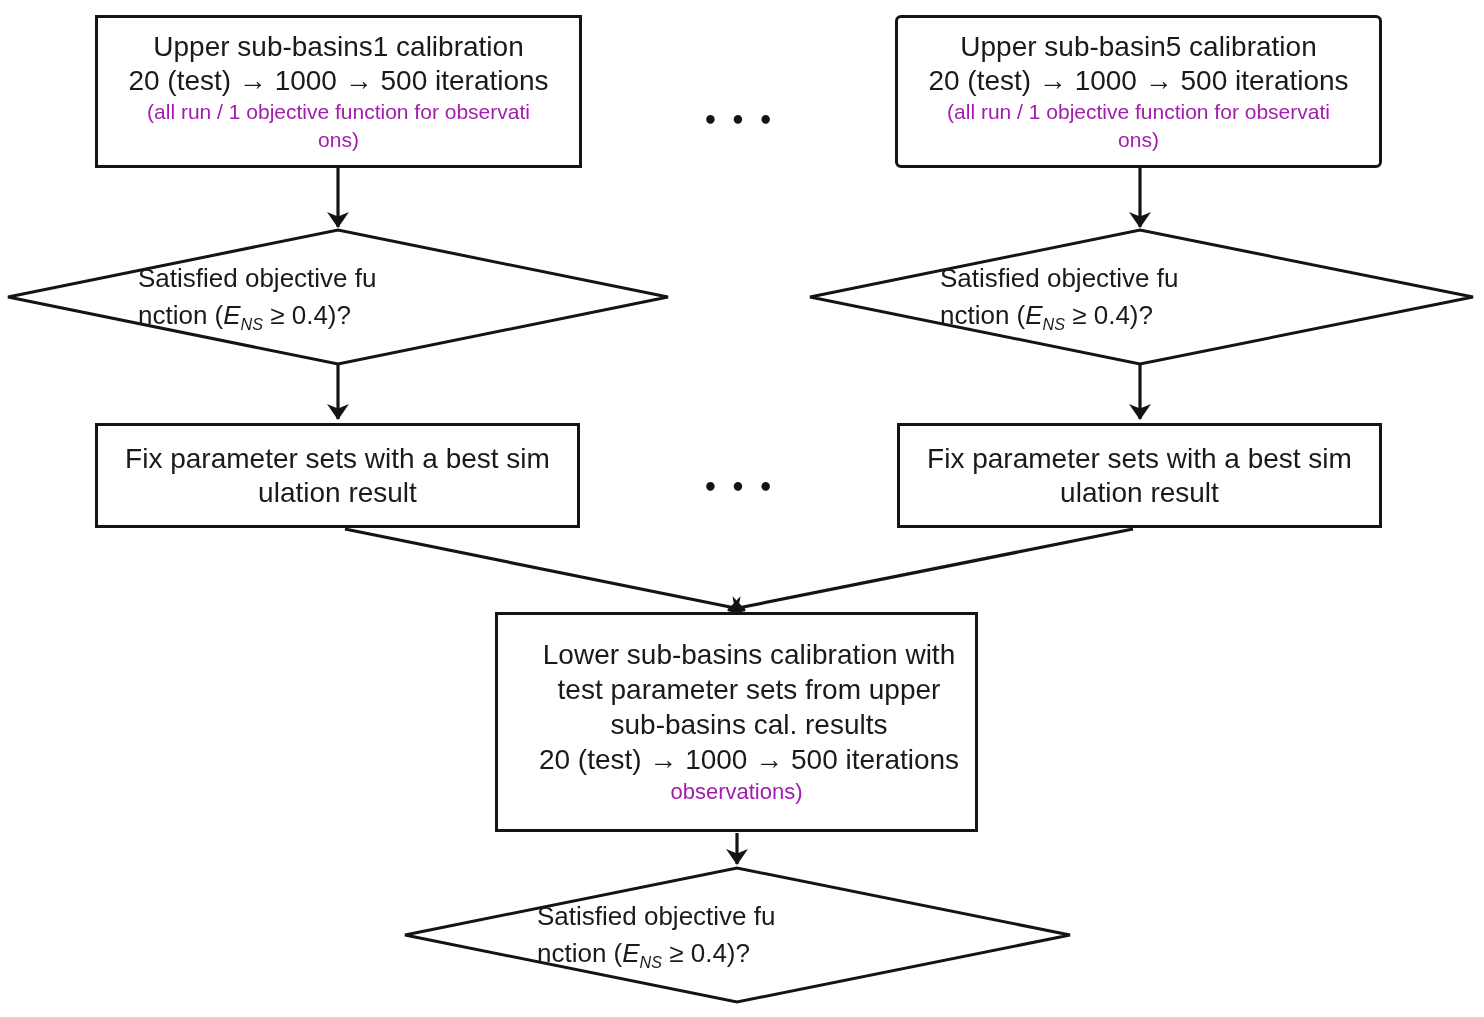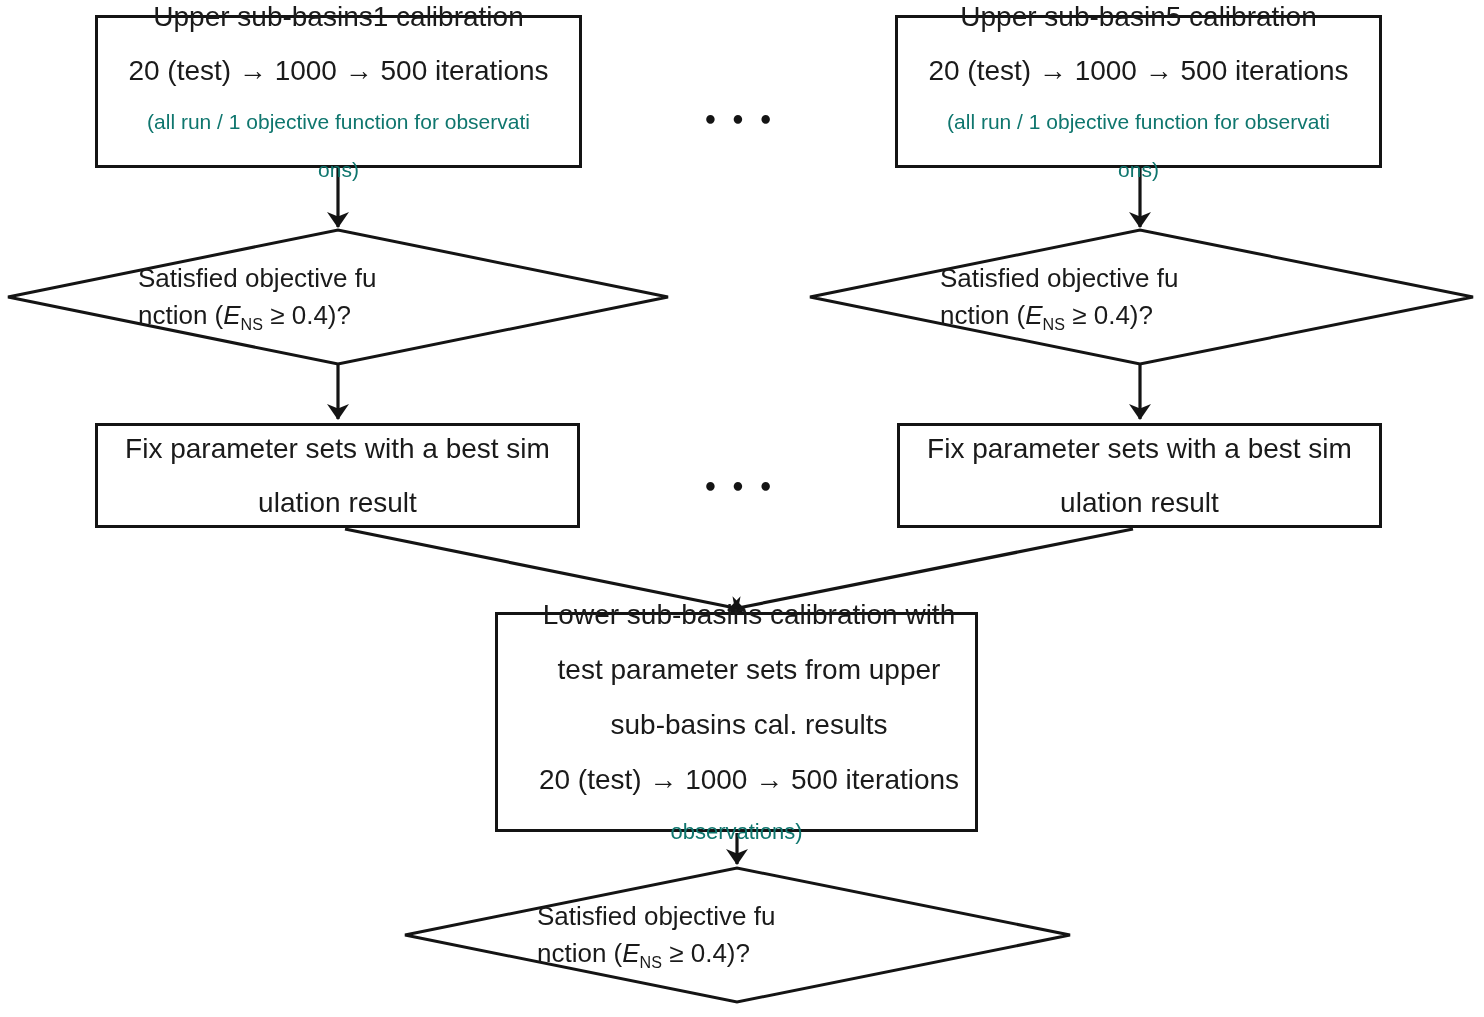--- a/index.html
+++ b/index.html
@@ -20,51 +20,51 @@
   .box {
     position: absolute;
     box-sizing: border-box;
     background: #ffffff;
     border: 3px solid #141414;
     display: flex;
     flex-direction: column;
     justify-content: center;
     align-items: center;
     text-align: center;
-    gap: 20px;
   }
   .bl  { font-size: 28px; line-height: 34px; white-space: nowrap; }
-  .note { font-size: 21px; line-height: 28px; color: #0f766e; white-space: nowrap; }
+  .note { font-size: 21px; line-height: 28px; color: #a21caf; white-space: nowrap; }
   .lower-box .bl { line-height: 35px; margin-left: 25px; }
   .lower-box .note { font-size: 22px; line-height: 30px; }
   .diamond-label {
     position: absolute;
     width: 400px;
     text-align: left;
     font-size: 26px;
     line-height: 37px;
   }
   .diamond-label .var { font-style: italic; }
   .diamond-label sub {
+    font-style: italic;
     font-size: 0.62em;
     line-height: 0;
   }
   .dots {
     position: absolute;
     width: 84px;
     text-align: center;
     font-family: "DejaVu Sans", sans-serif;
     font-size: 24px;
     font-weight: 700;
     letter-spacing: 2px;
     color: #141414;
     white-space: nowrap;
   }
   #box-upper-left  { left: 95px;  top: 15px;  width: 487px; height: 153px; }
-  #box-upper-right { left: 895px; top: 15px;  width: 487px; height: 153px; }
+  #box-upper-right { left: 895px; top: 15px;  width: 487px; height: 153px; border-radius: 6px; }
   #box-fix-left    { left: 95px;  top: 423px; width: 485px; height: 105px; }
   #box-fix-right   { left: 897px; top: 423px; width: 485px; height: 105px; }
   #box-lower       { left: 495px; top: 612px; width: 483px; height: 220px; }
   #label-diamond-left   { left: 138px; top: 260px; }
   #label-diamond-right  { left: 940px; top: 260px; }
   #label-diamond-bottom { left: 537px; top: 898px; }
   #dots-top { left: 697px; top: 107px; }
   #dots-mid { left: 697px; top: 474px; }
 </style>
 </head>

